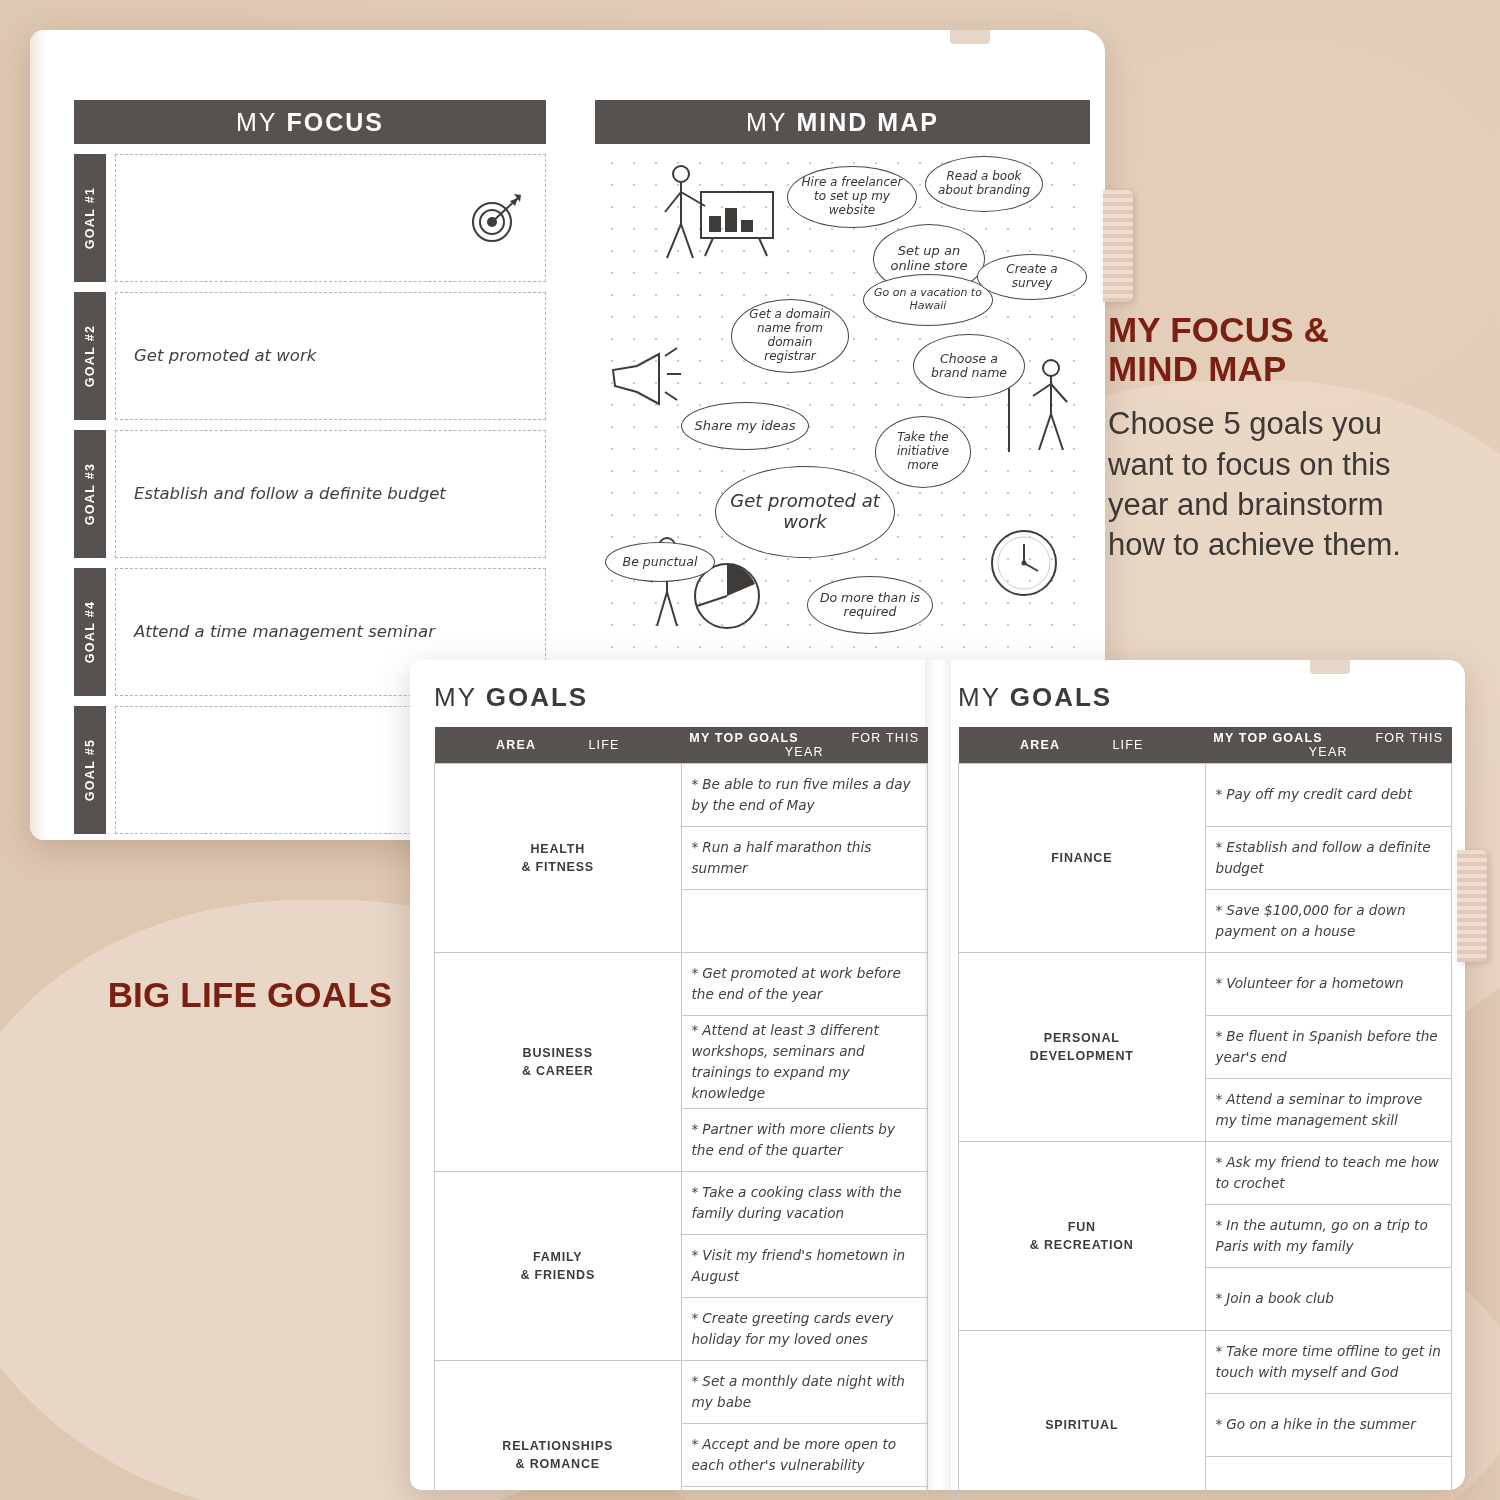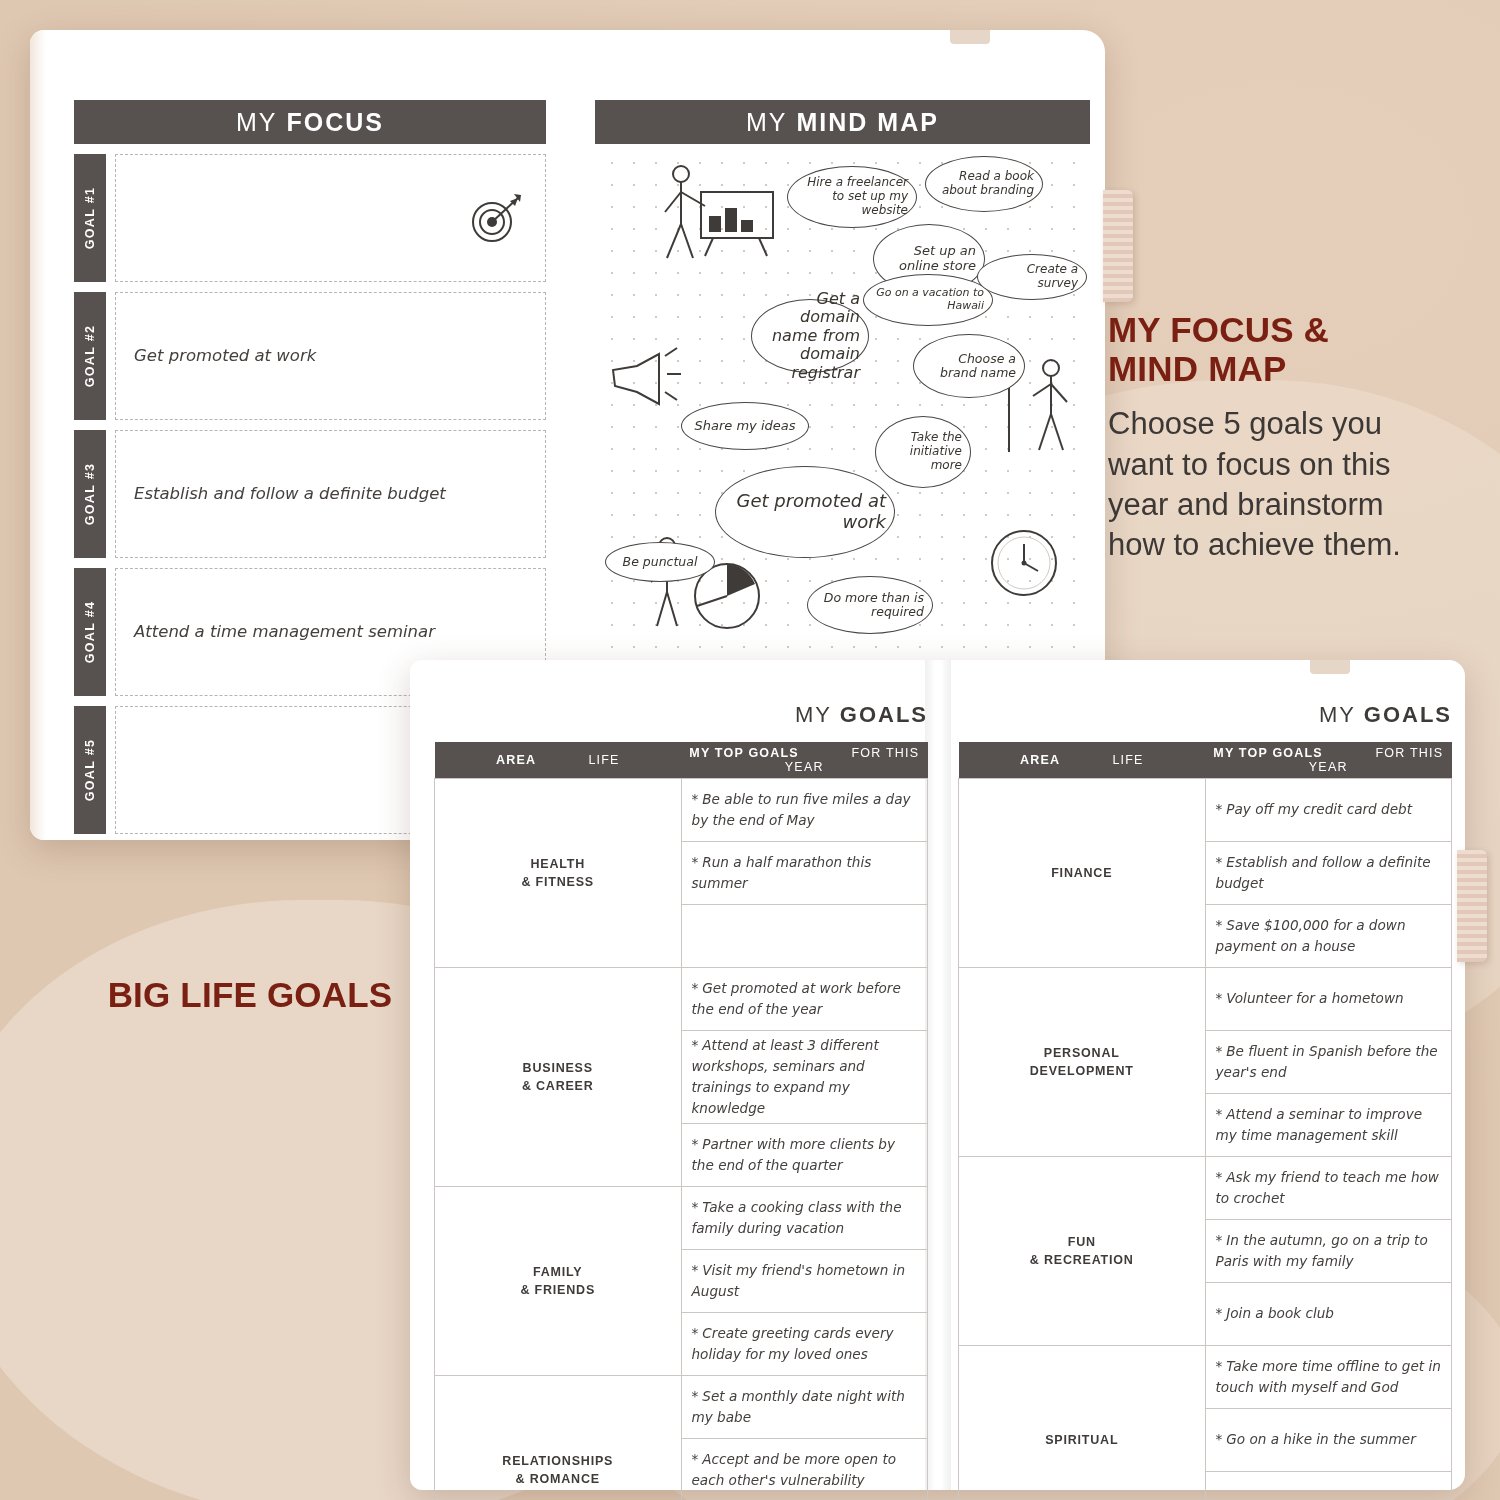--- a/index.html
+++ b/index.html
@@ -87,39 +87,39 @@
   #mind-panel{position:absolute;left:565px;top:70px;width:495px;}
   #mind-head{height:44px;font-size:25px;}
   #mind-canvas{
     margin-top:0;height:700px;position:relative;overflow:hidden;
     background-color:#ffffff;
     background-image:radial-gradient(#cfcac6 1.1px, transparent 1.2px);
     background-size:22px 22px;background-position:6px 8px;
   }
   .bubble{
     position:absolute;border:1.6px solid #4a4644;border-radius:50%;
-    display:flex;align-items:center;justify-content:center;text-align:right;
+    display:flex;align-items:center;justify-content:center;text-align:center;
     background:#fff;color:#39352f;
     font-family:"DejaVu Sans", sans-serif;font-style:italic;
     line-height:1.15;padding:6px 8px;box-sizing:border-box;
   }
 
   
   #bottom-book{
     left:410px;top:660px;width:1055px;height:830px;border-radius:12px 16px 16px 12px;
   }
   #bottom-book .gutter{
     position:absolute;left:50%;top:0;bottom:0;width:26px;transform:translateX(-50%);
     background:linear-gradient(90deg,rgba(0,0,0,0.06),rgba(0,0,0,0.0) 40%,rgba(0,0,0,0.0) 60%,rgba(0,0,0,0.06));
   }
   .goals-page{position:absolute;top:22px;width:494px;}
   #goals-left{left:24px;}
   #goals-right{left:548px;}
   .goals-title{
-    text-align:right;font-size:22px;color:#3e3a38;letter-spacing:2px;margin-bottom:14px;margin-top:20px;
+    text-align:left;font-size:26px;color:#3e3a38;letter-spacing:2px;margin-bottom:14px;
   }
   .goals-title .bold{font-weight:700;}
   table.goals{border-collapse:collapse;width:100%;table-layout:fixed;}
   table.goals th{
     background:#57514f;color:#fff;font-size:12.5px;letter-spacing:1.2px;height:34px;font-weight:700;
   }
   table.goals th .thin{font-weight:400;margin-left:48px;}
   table.goals td{border:1px solid #cbc6c2;vertical-align:middle;}
   td.area{
     width:124px;text-align:center;font-size:12.5px;font-weight:700;color:#3f3b39;
@@ -297,21 +297,21 @@
         </div>
       <div class="bubble" style="left:278px;top:80px;width:112px;height:70px;font-size:13px;">
           <span>Set up an online store</span>
         </div>
       <div class="bubble" style="left:268px;top:130px;width:130px;height:52px;font-size:11px;">
           <span>Go on a vacation to Hawaii</span>
         </div>
       <div class="bubble" style="left:382px;top:110px;width:110px;height:46px;font-size:12px;">
           <span>Create a survey</span>
         </div>
-      <div class="bubble" style="left:156px;top:155px;width:118px;height:74px;font-size:16px;">
+      <div class="bubble" style="left:136px;top:155px;width:118px;height:74px;font-size:12px;">
           <span>Get a domain name from domain registrar</span>
         </div>
       <div class="bubble" style="left:318px;top:190px;width:112px;height:64px;font-size:12.5px;">
           <span>Choose a brand name</span>
         </div>
       <div class="bubble" style="left:86px;top:258px;width:128px;height:48px;font-size:13px;">
           <span>Share my ideas</span>
         </div>
       <div class="bubble" style="left:280px;top:272px;width:96px;height:72px;font-size:12px;">
           <span>Take the initiative more</span>

